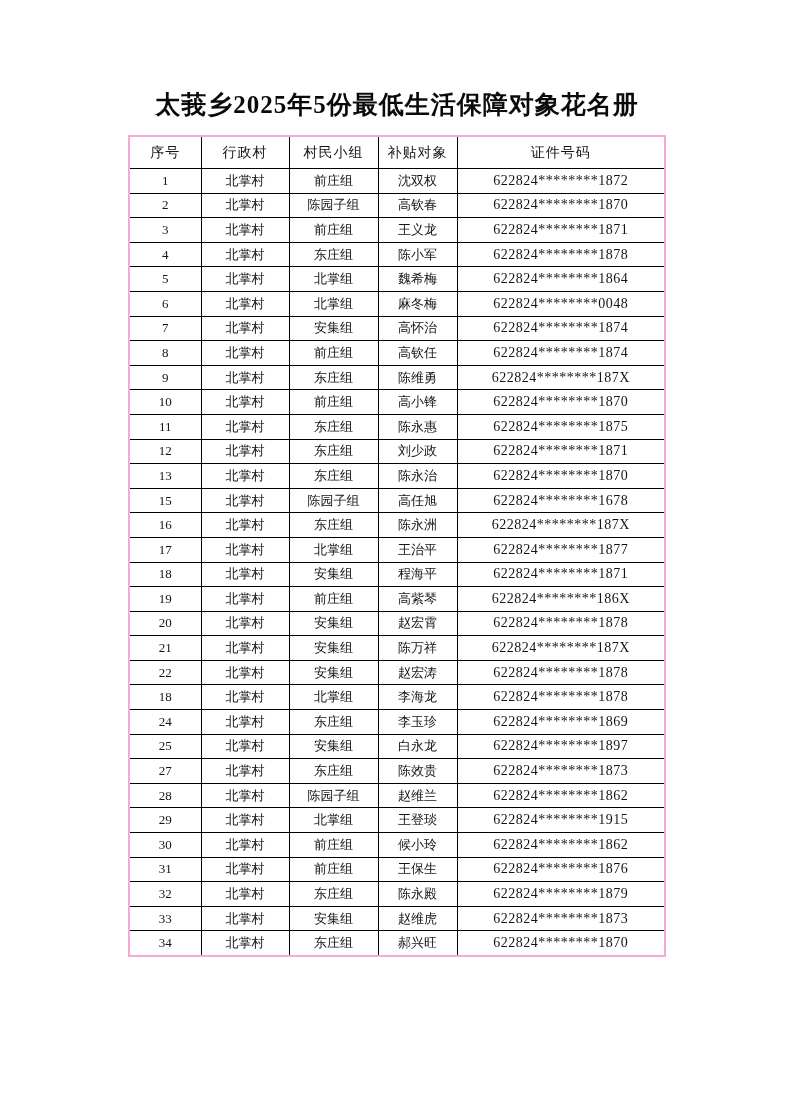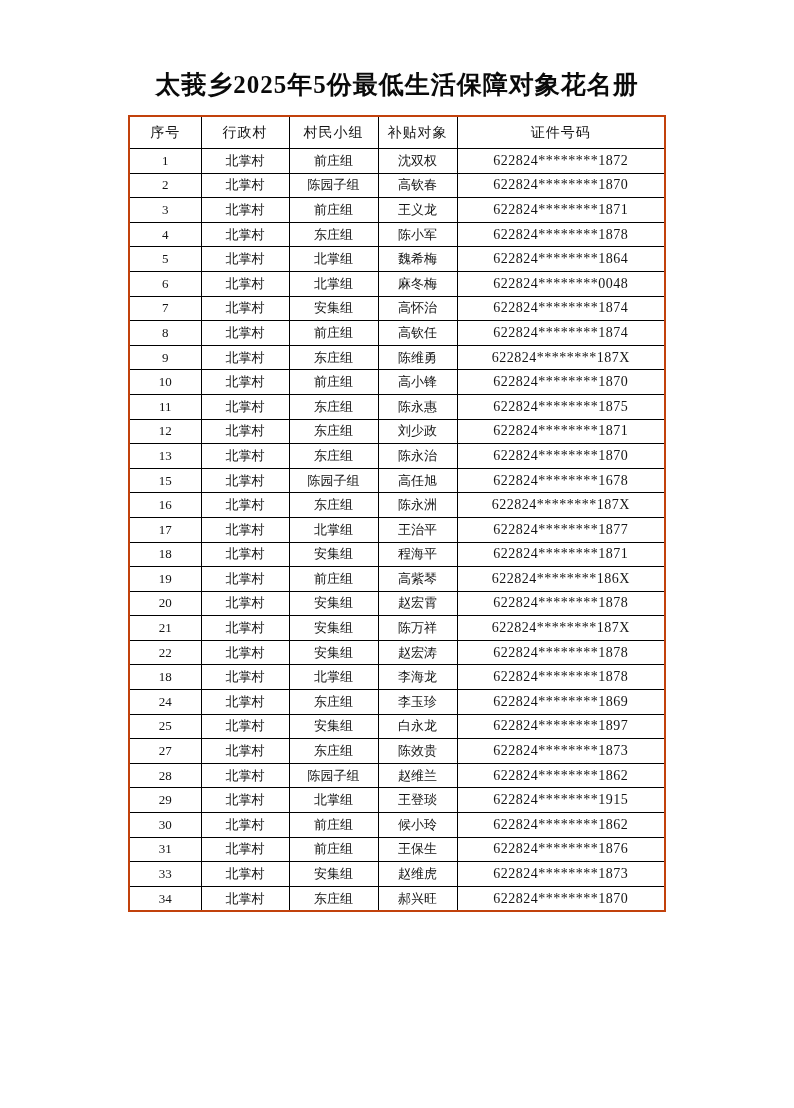--- a/index.html
+++ b/index.html
@@ -12,35 +12,35 @@
     height: 1108px;
     font-family: "Liberation Serif", "DejaVu Serif", serif;
     color: #000000;
     overflow: hidden;
   }
   .page {
     width: 794px;
     height: 1108px;
     background: #ffffff;
     box-sizing: border-box;
-    padding-top: 68px;
+    padding-top: 88px;
   }
   .doc-title {
     text-align: center;
     font-size: 25px;
     font-weight: bold;
     letter-spacing: 1px;
     margin: 0 0 14px 0;
     color: #0a0a0a;
   }
   table.roster {
     width: 536px;
     margin: 0 auto;
     border-collapse: collapse;
-    border: 2px solid #c2410c;
+    border: 2px solid #f9a8d4;
     table-layout: fixed;
   }
   table.roster th, table.roster td {
     border: 1px solid #000000;
     text-align: center;
     vertical-align: middle;
     padding: 0 2px;
     overflow: hidden;
     white-space: nowrap;
     color: #141414;
@@ -286,20 +286,27 @@
           <td class="id-cell">622824********1862</td>
         </tr>
         <tr>
           <td>31</td>
           <td>北掌村</td>
           <td>前庄组</td>
           <td>王保生</td>
           <td class="id-cell">622824********1876</td>
         </tr>
         <tr>
+          <td>32</td>
+          <td>北掌村</td>
+          <td>东庄组</td>
+          <td>陈永殿</td>
+          <td class="id-cell">622824********1879</td>
+        </tr>
+        <tr>
           <td>33</td>
           <td>北掌村</td>
           <td>安集组</td>
           <td>赵维虎</td>
           <td class="id-cell">622824********1873</td>
         </tr>
         <tr>
           <td>34</td>
           <td>北掌村</td>
           <td>东庄组</td>

